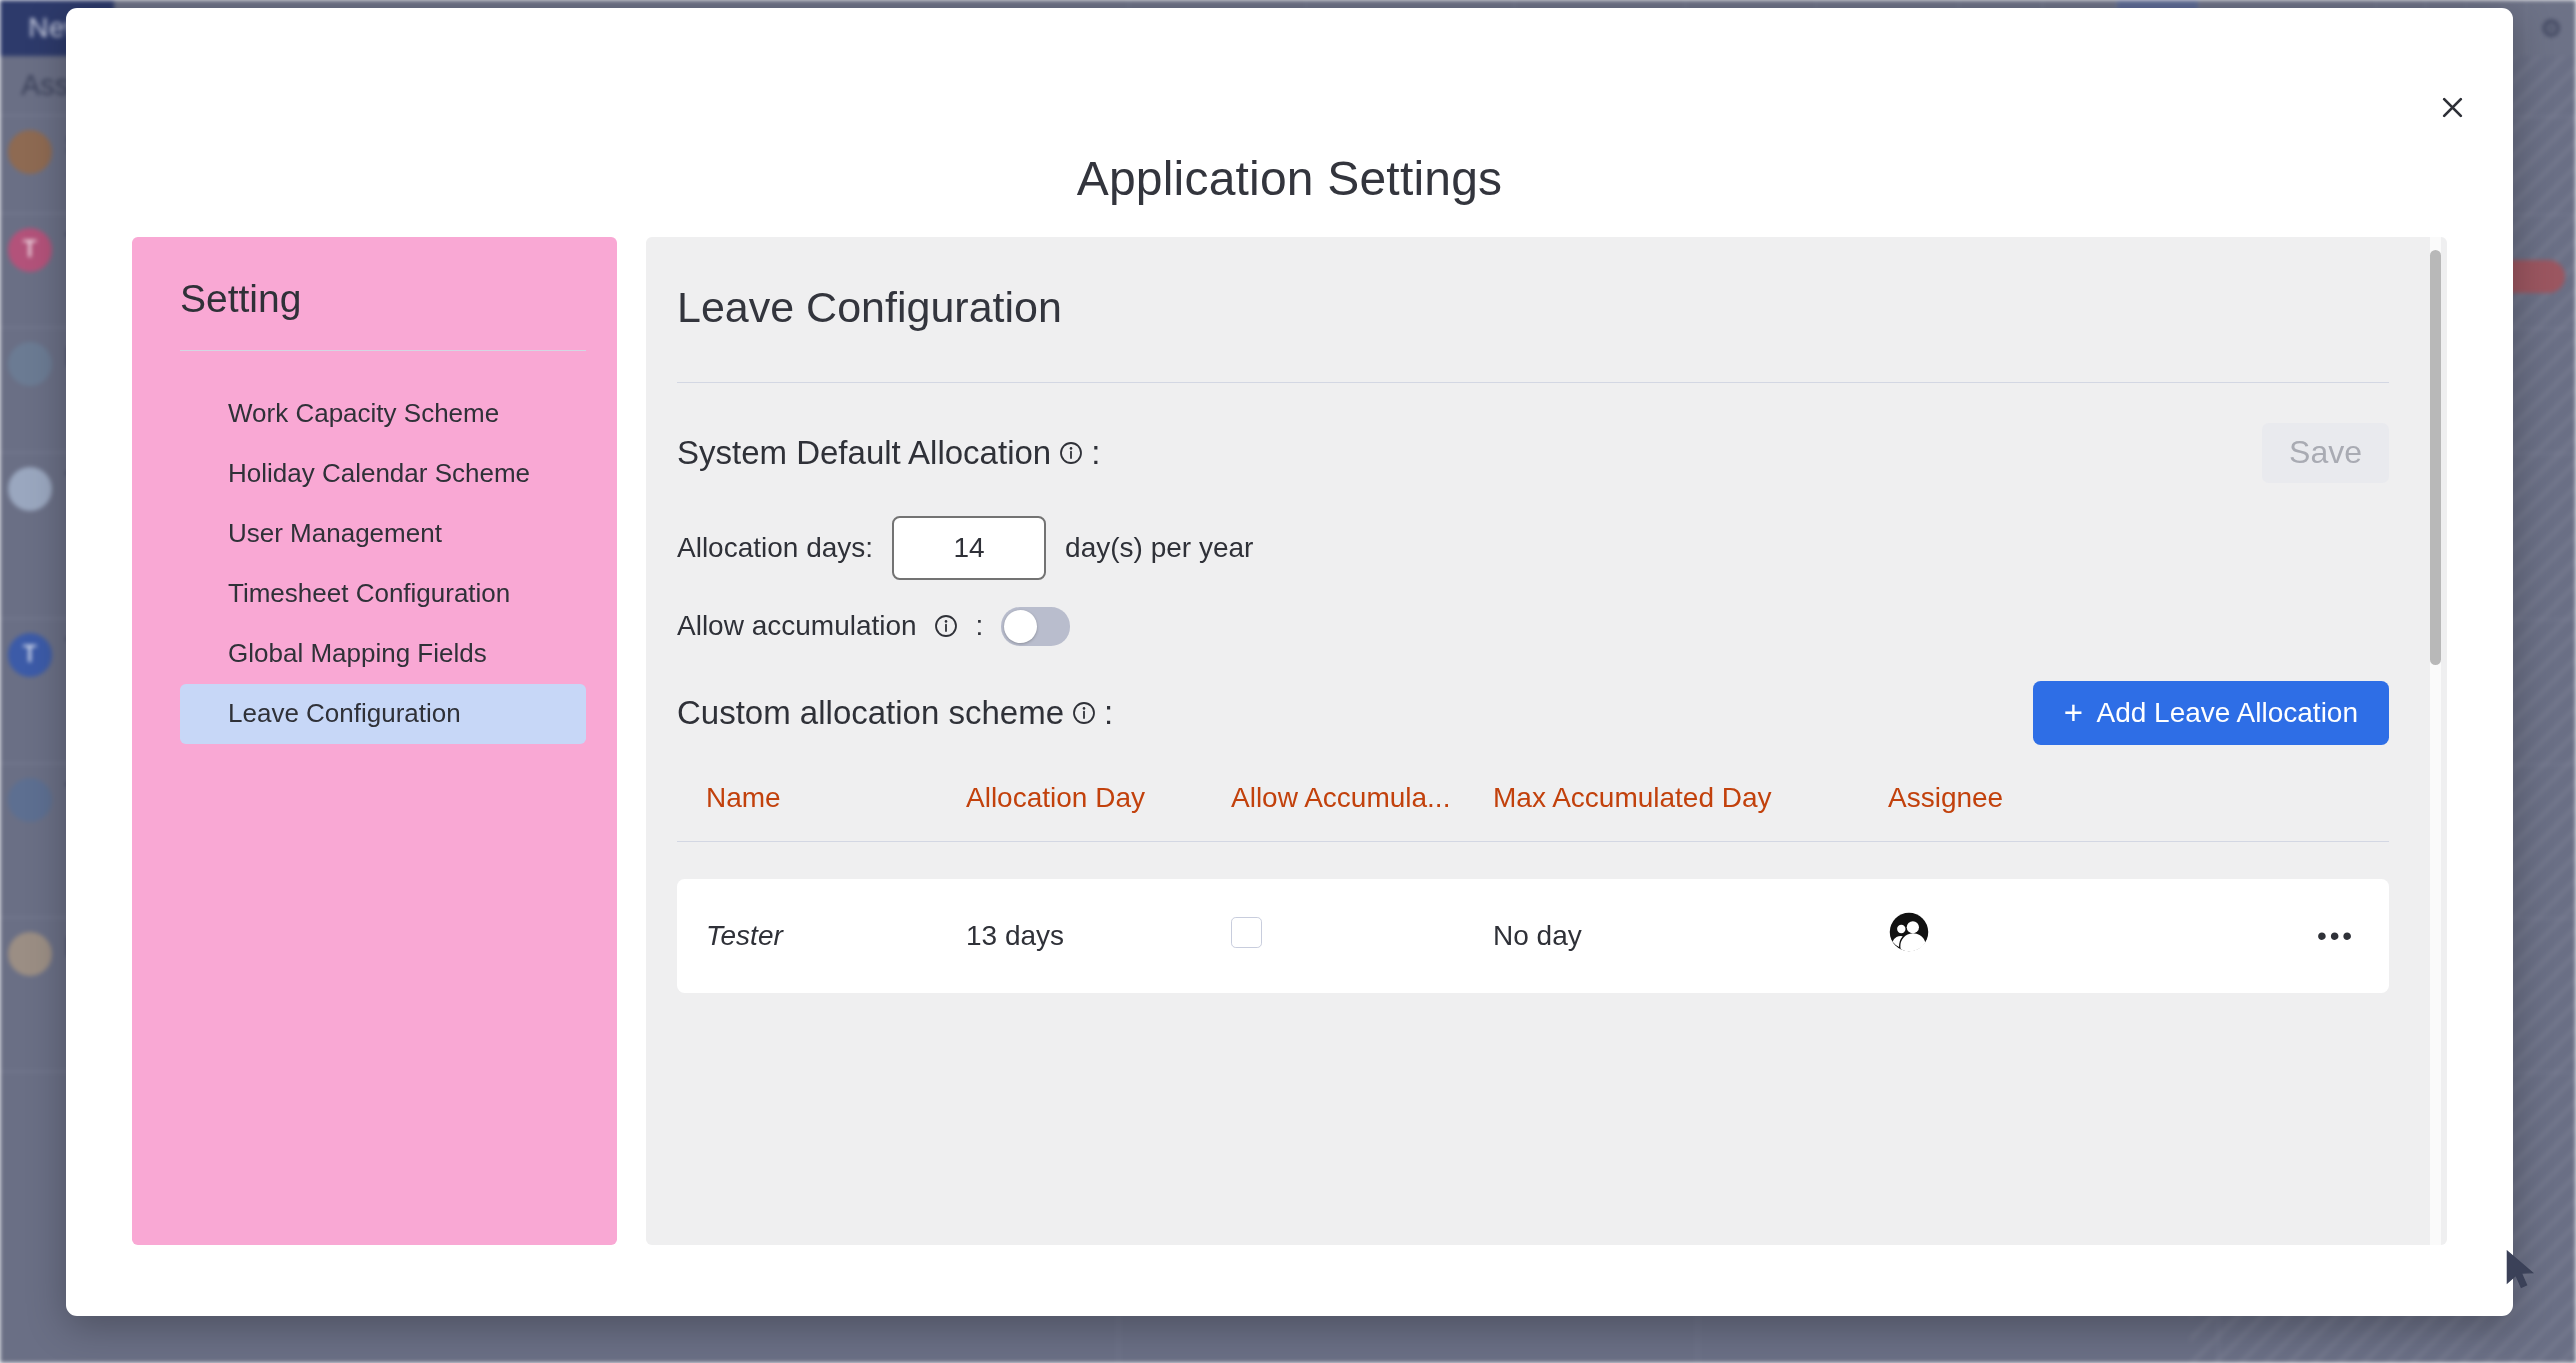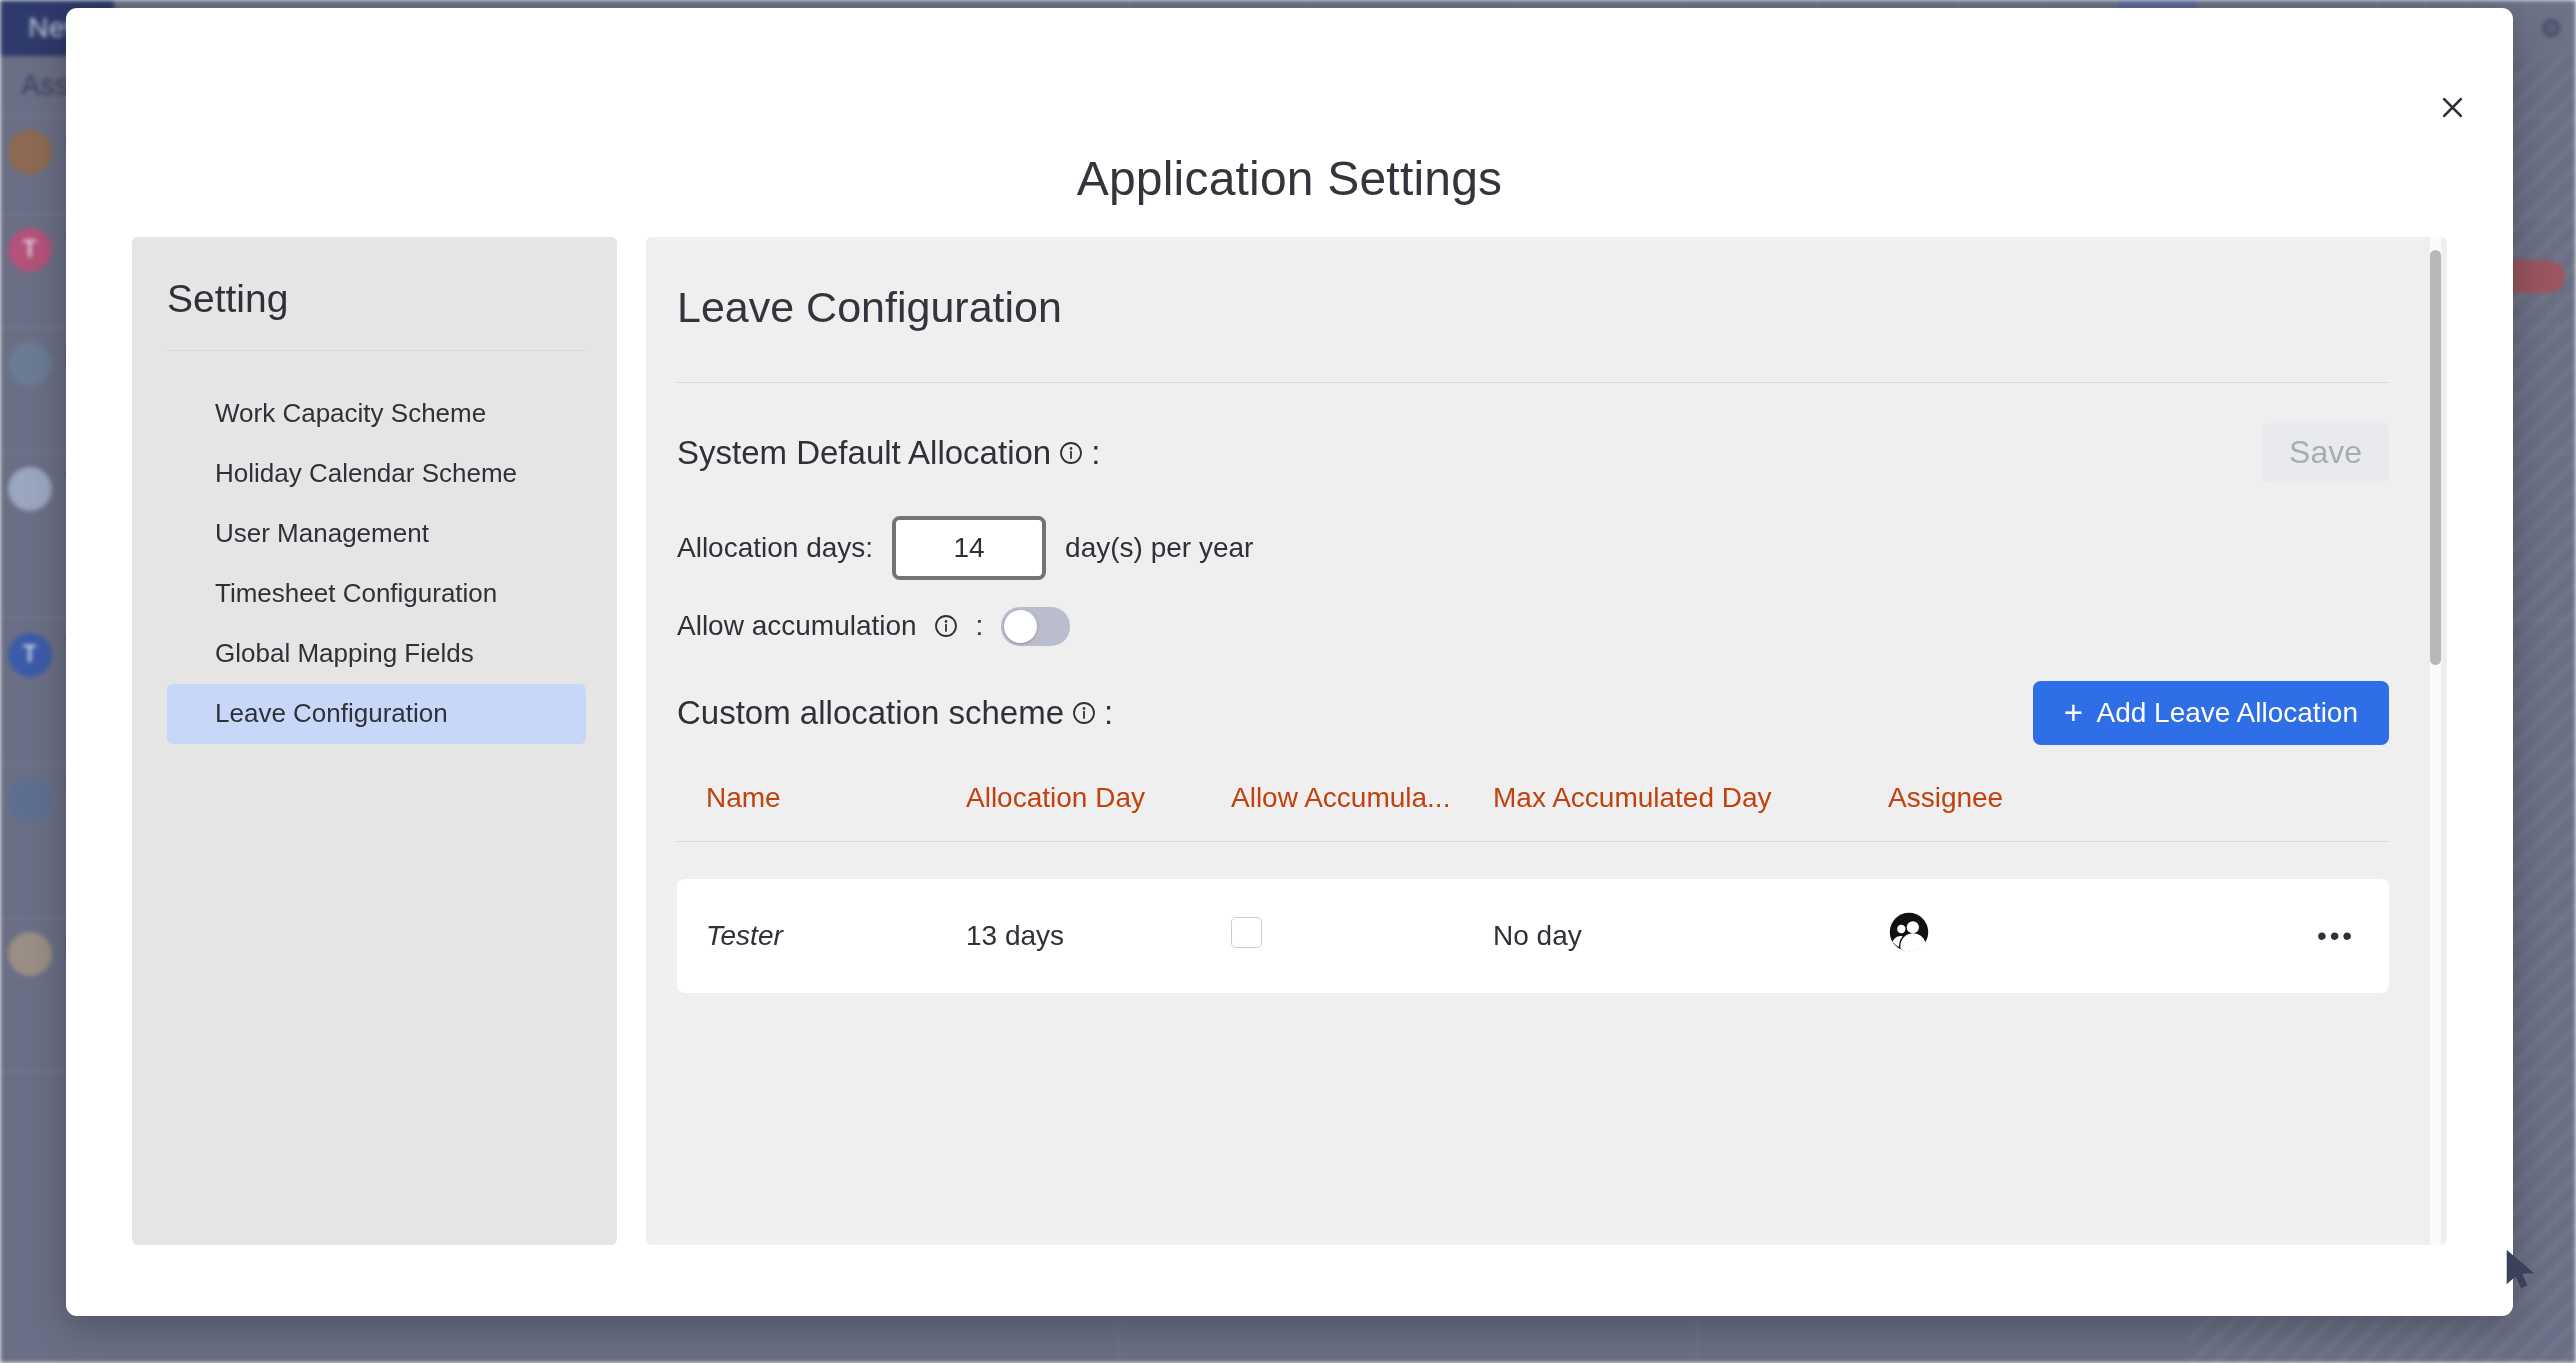--- a/index.html
+++ b/index.html
@@ -82,22 +82,22 @@
   }
 
   .modal-body {
     position: absolute; left: 0; right: 0; top: 229px; bottom: 71px;
     display: flex; gap: 29px; padding: 0 66px;
   }
 
   
   .side {
     width: 485px; flex: none;
-    background: #e5e5e5; border-radius: 5.8px;
-    padding: 40px 0 0 4px;
+    background: #f9a8d4; border-radius: 5.8px;
+    padding: 40px 0 0 17px;
   }
   .side-title {
     font-size: 39px; color: #2f3138; font-weight: 400;
     padding: 0 31px 29px 31px;
   }
   .side-rule { height: 1px; background: #d3d7e3; margin: 0 31px; }
   .side-items { padding-top: 33px; }
   .side-item {
     height: 60px; display: flex; align-items: center;
     padding: 0 0 0 48px; font-size: 26px; color: #2f3138;
@@ -120,21 +120,21 @@
   .sec-h { font-size: 33px; color: #2f3138; display: flex; align-items: center; gap: 8px; }
   .info-ico { width: 24px; height: 24px; display: inline-block; }
   .btn-save {
     background: #e9eaee; color: #a9abb3; font-size: 32px;
     border: none; border-radius: 6.7px; padding: 11.6px 27px; cursor: default;
   }
 
   .field-row { display: flex; align-items: center; gap: 19px; margin-top: 33px; }
   .field-label { font-size: 28px; color: #2f3138; }
   .field-input {
-    width: 154px; height: 64px; border: 4px solid #737373; border-radius: 7.7px;
+    width: 154px; height: 64px; border: 2px solid #737373; border-radius: 7.7px;
     background: #fff; font-size: 28px; color: #2f3138; text-align: center;
     font-family: "Liberation Sans", sans-serif;
   }
   .field-suffix { font-size: 28px; color: #2f3138; }
 
   .toggle-row { display: flex; align-items: center; gap: 17.4px; margin-top: 27px; }
   .toggle {
     width: 69px; height: 39px; border-radius: 19px; background: #b9bdcd;
     position: relative; cursor: pointer; flex: none;
   }

